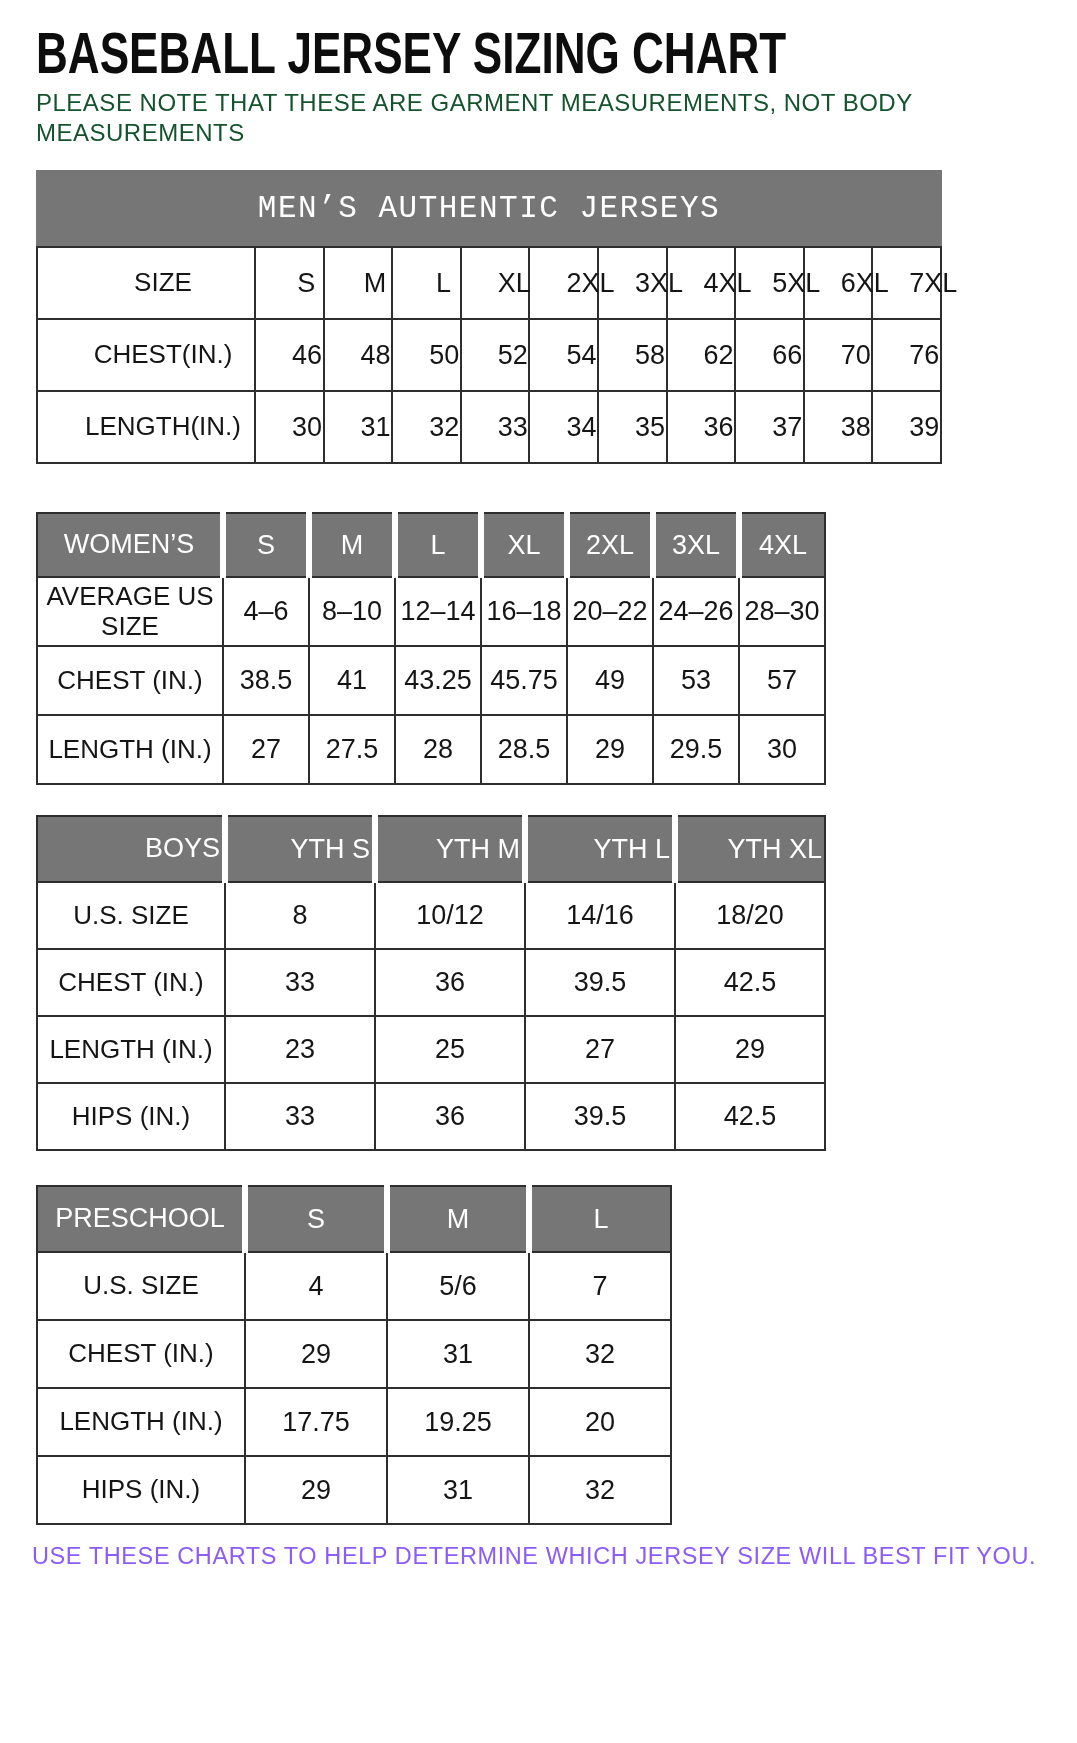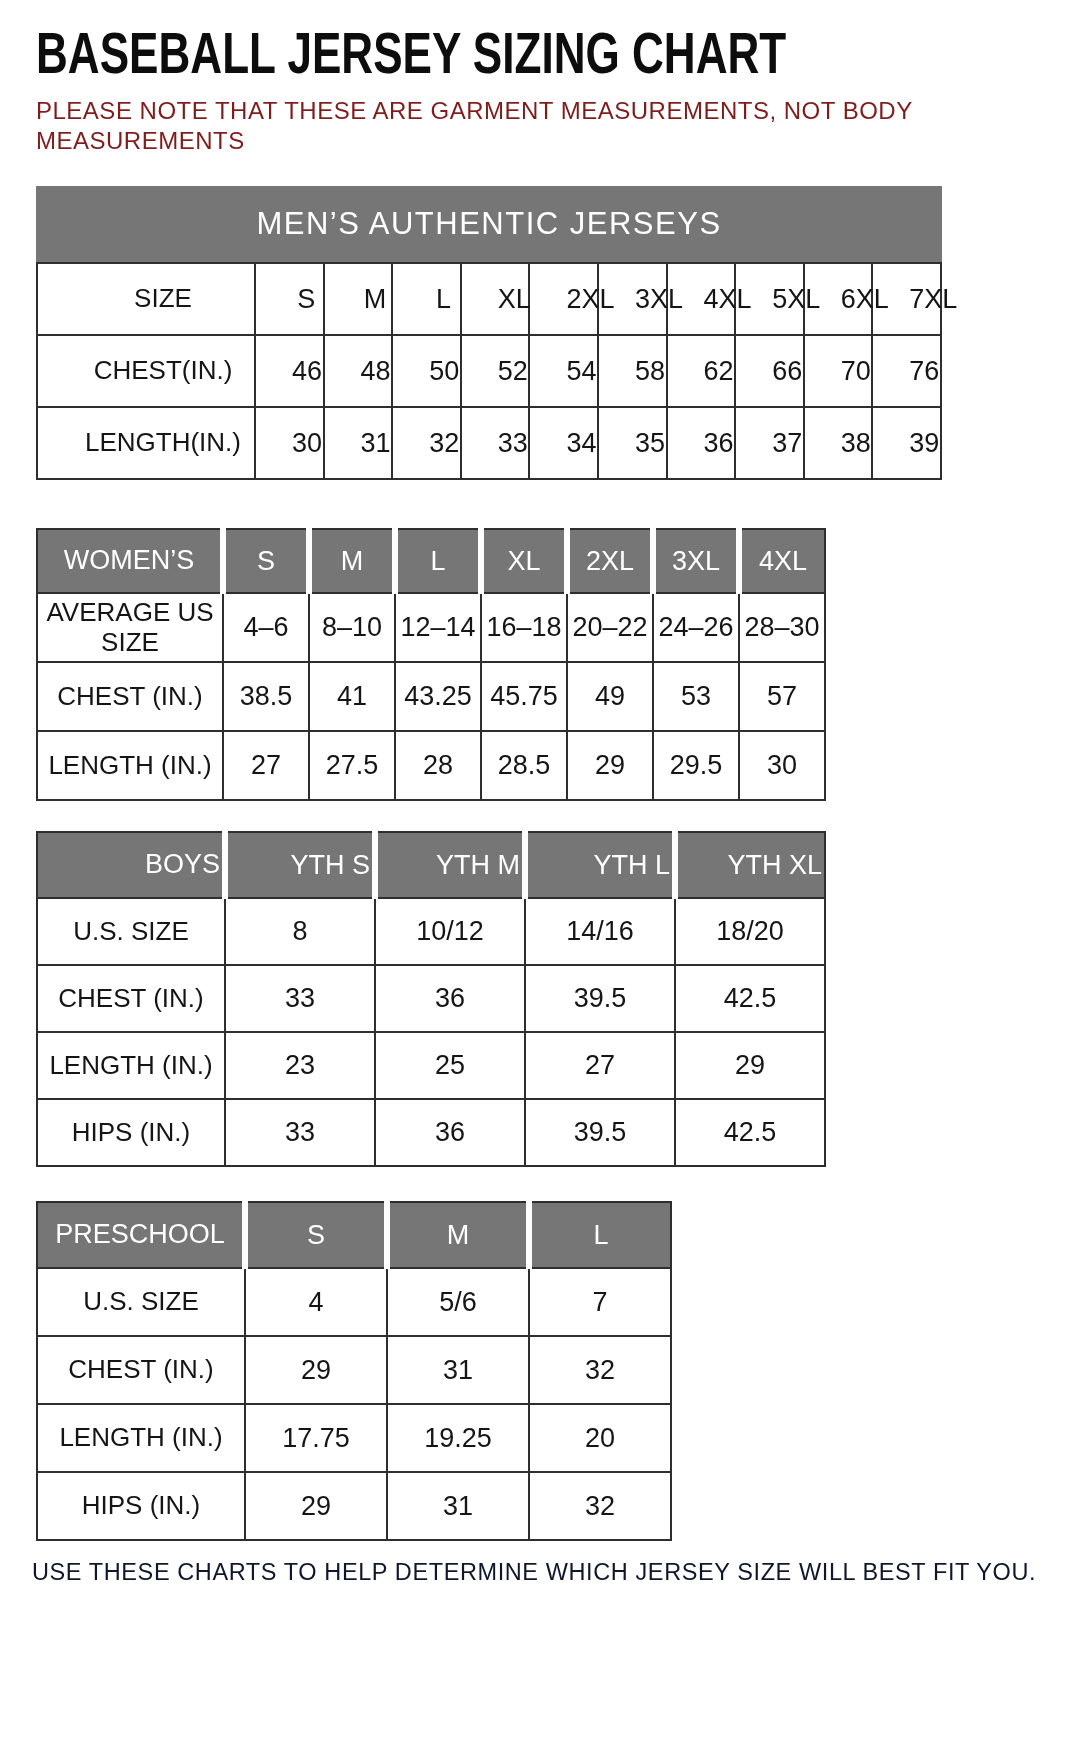--- a/index.html
+++ b/index.html
@@ -14,32 +14,32 @@
   
   h1.title{
     margin:0 0 0 0;
     font-size:58px;line-height:1.0;font-weight:bold;
     color:#0d0d0d;letter-spacing:0px;white-space:nowrap;
     transform:scaleX(0.76);transform-origin:0 50%;
   }
 
   
   p.note{
-    margin:14px 0 0 0;width:905px;
+    margin:6px 0 0 0;width:905px;
     font-size:24px;line-height:1.25;letter-spacing:0.5px;
-    color:#7f1d1d;font-weight:normal;
+    color:#14532d;font-weight:normal;
   }
 
   
   section{margin:0;padding:0;}
   .banner{
-    margin-top:30px;width:906px;height:76px;
+    margin-top:22px;width:906px;height:76px;
     background:#767676;color:#ffffff;
     display:flex;align-items:center;justify-content:center;
-    font-size:31px;letter-spacing:1.5px;
+    font-size:31px;letter-spacing:1.5px;font-family:Liberation Mono, monospace;
   }
 
   
   table.size-table{
     border-collapse:collapse;table-layout:fixed;
     text-align:center;color:#151515;
     font-size:27px;
   }
   table.size-table th,table.size-table td{
     border:2px solid #2e2e2e;
@@ -72,21 +72,21 @@
 
   table.preschool-table{margin-top:34px;width:636px;}
   table.preschool-table .label-col{width:200px;}
   table.preschool-table thead th{height:64px;}
   table.preschool-table tbody th,table.preschool-table tbody td{height:66px;}
 
   
   p.footer{
     margin:18px 0 0 -4px;
     font-size:23.5px;letter-spacing:0.6px;white-space:nowrap;
-    color:#0f172a;
+    color:#8b5cf6;
   }
 </style>
 </head>
 <body>
 
 <div class="page">
 
   <h1 class="title">BASEBALL JERSEY SIZING CHART</h1>
 
   <p class="note">PLEASE NOTE THAT THESE ARE GARMENT MEASUREMENTS, NOT BODY MEASUREMENTS</p>

